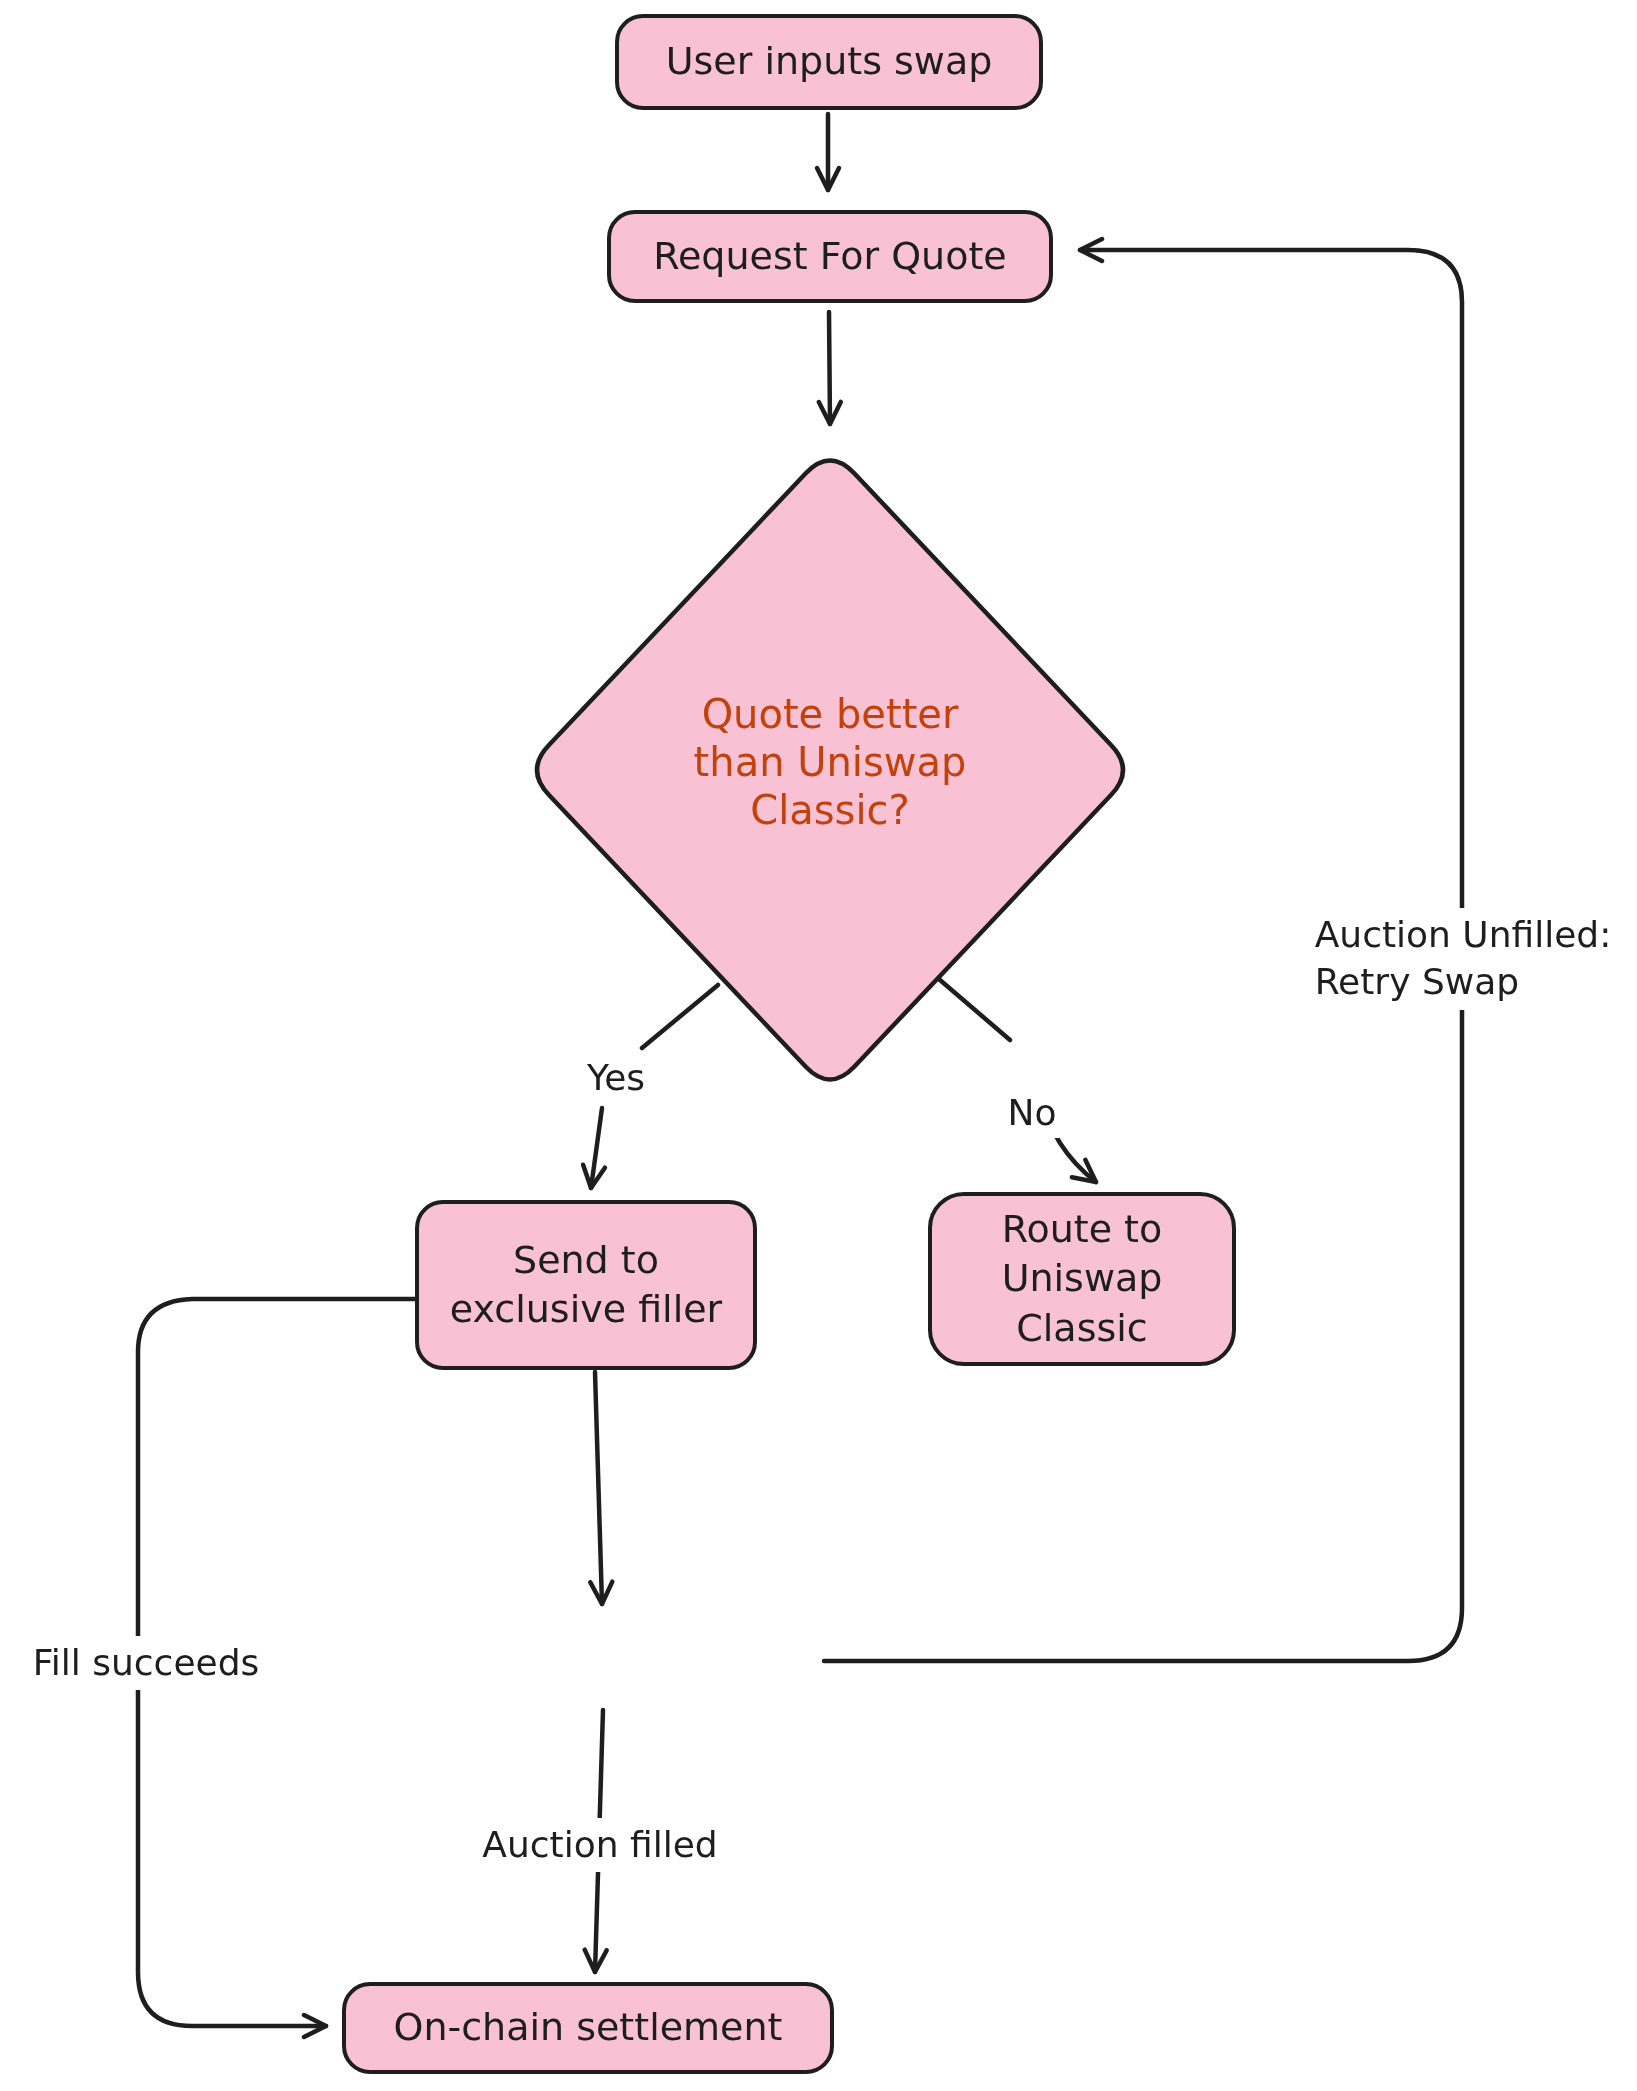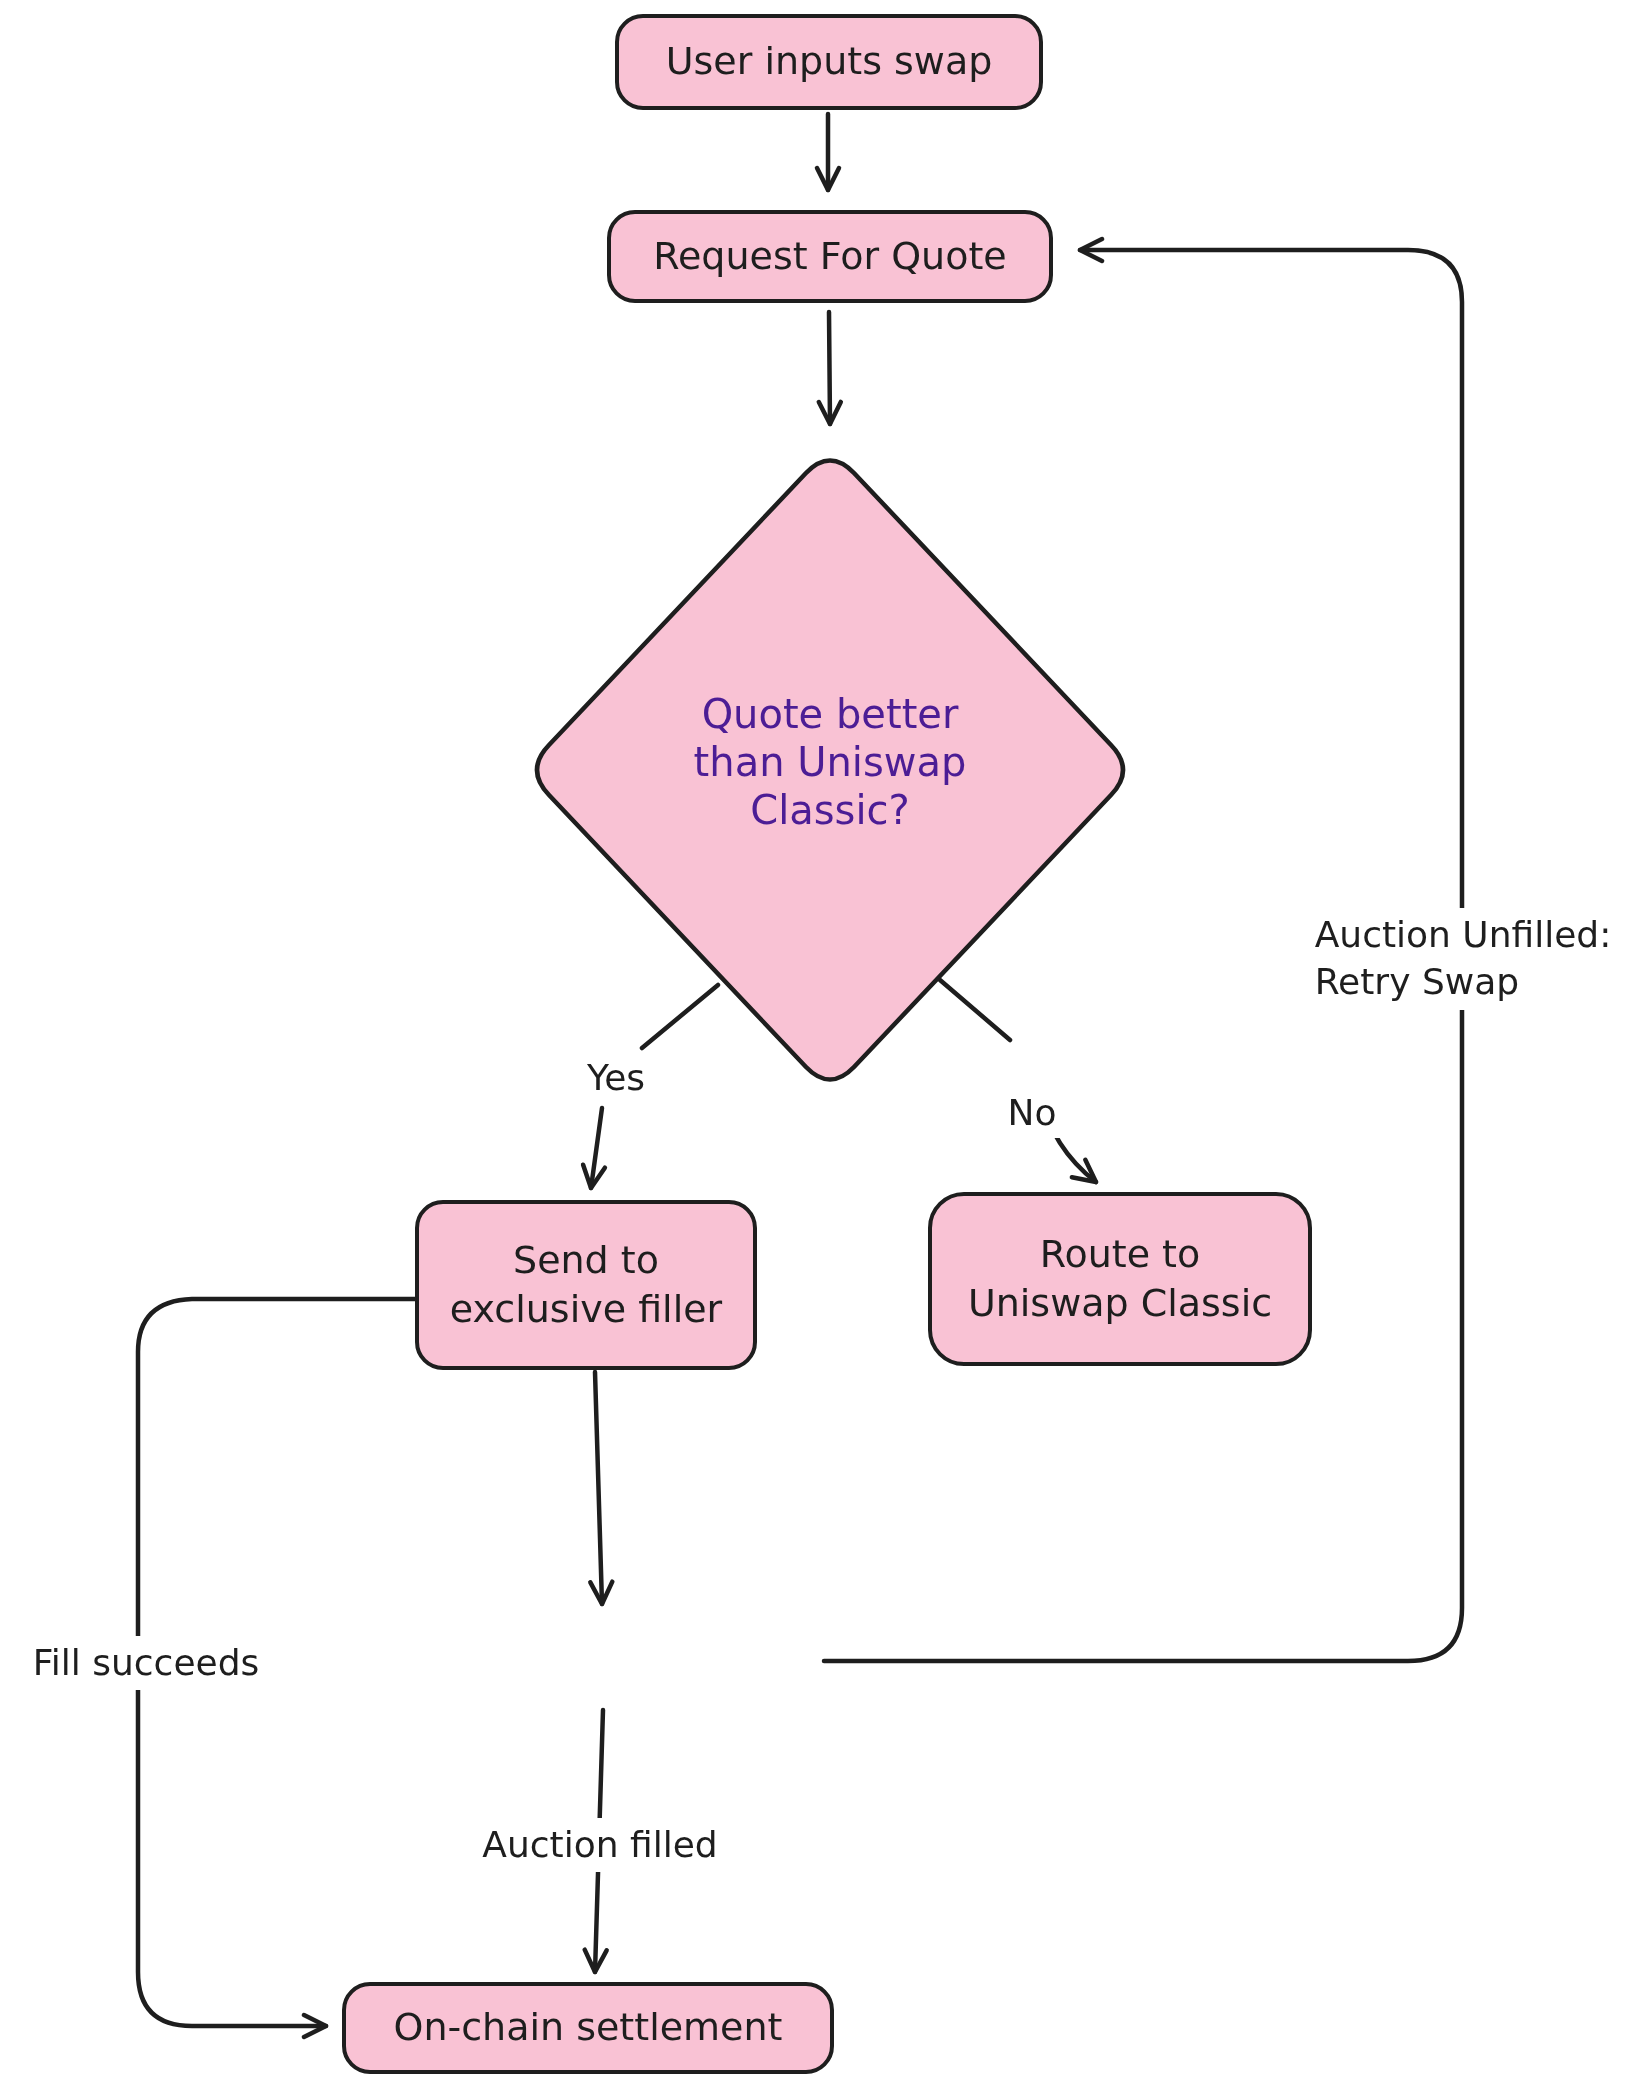--- a/index.html
+++ b/index.html
@@ -48,21 +48,21 @@
   }
   .diamond-text {
     position: absolute;
     display: flex;
     align-items: center;
     justify-content: center;
     text-align: center;
     font-size: 40px;
     line-height: 1.2;
     white-space: pre-line;
-    color: #4c1d95;
+    color: #c2410c;
   }
   .elabel {
     position: absolute;
     display: flex;
     align-items: center;
     justify-content: center;
     background: #ffffff;
     font-size: 36px;
     line-height: 1.3;
     white-space: pre-line;
@@ -109,21 +109,21 @@
 
   <div class="node" style="left:607px; top:210px; width:446px; height:93px;">Request For Quote</div>
 
   <div class="diamond-text" style="left:600px; top:682px; width:460px; height:160px;">Quote better
 than Uniswap
 Classic?</div>
 
   <div class="node" style="left:415px; top:1200px; width:342px; height:170px;">Send to
 exclusive filler</div>
 
-  <div class="node" style="left:928px; top:1192px; width:384px; height:174px; border-radius:36px;">Route to
+  <div class="node" style="left:928px; top:1192px; width:308px; height:174px; border-radius:36px;">Route to
 Uniswap Classic</div>
 
 
   <div class="node" style="left:342px; top:1982px; width:492px; height:92px;">On-chain settlement</div>
 
   <div class="elabel" style="left:560px; top:1052px; width:112px; height:52px;">Yes</div>
 
   <div class="elabel" style="left:985px; top:1088px; width:94px; height:50px;">No</div>
 
 

